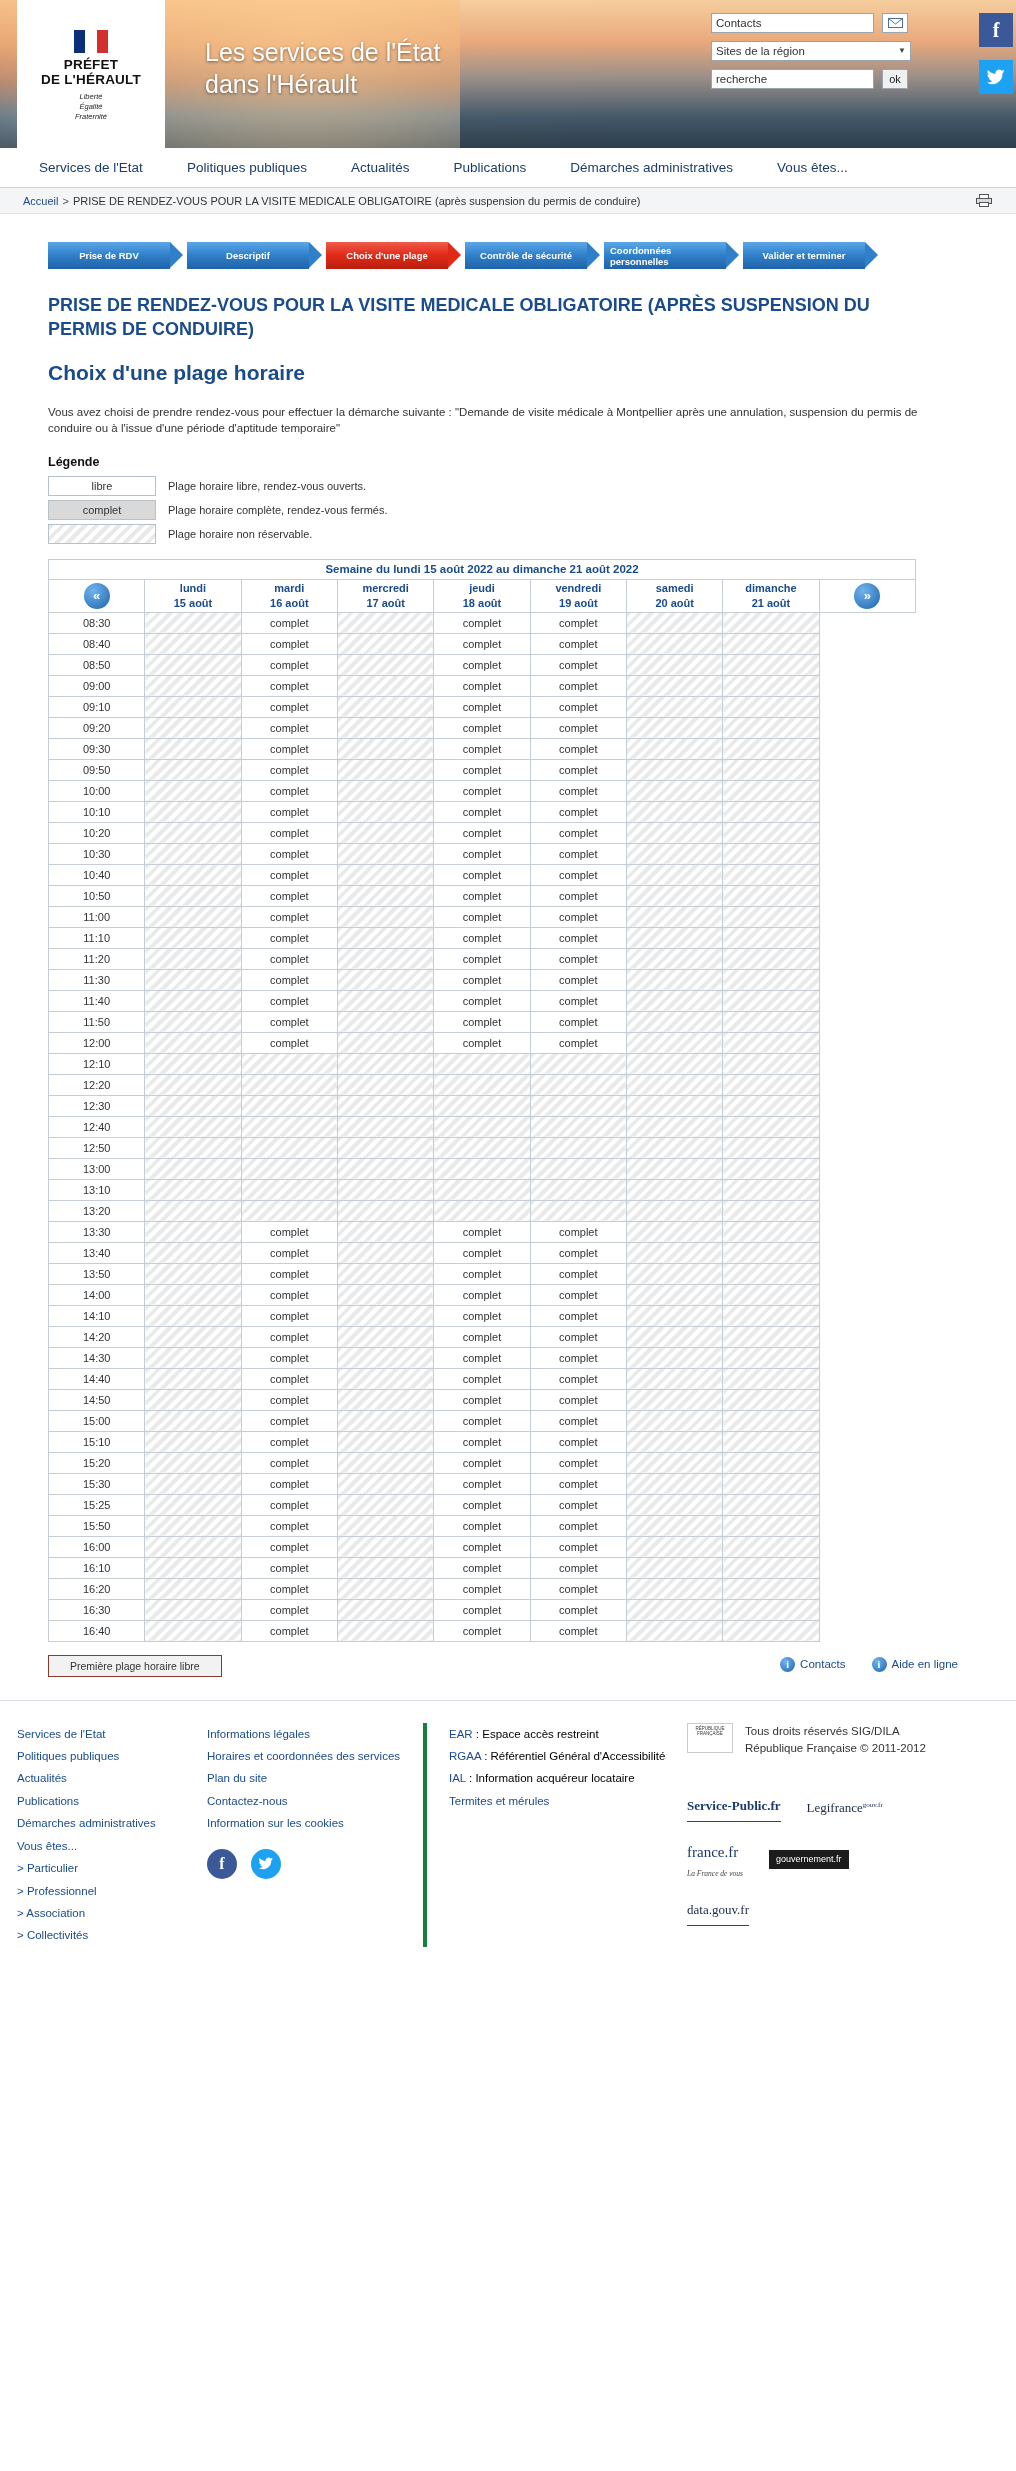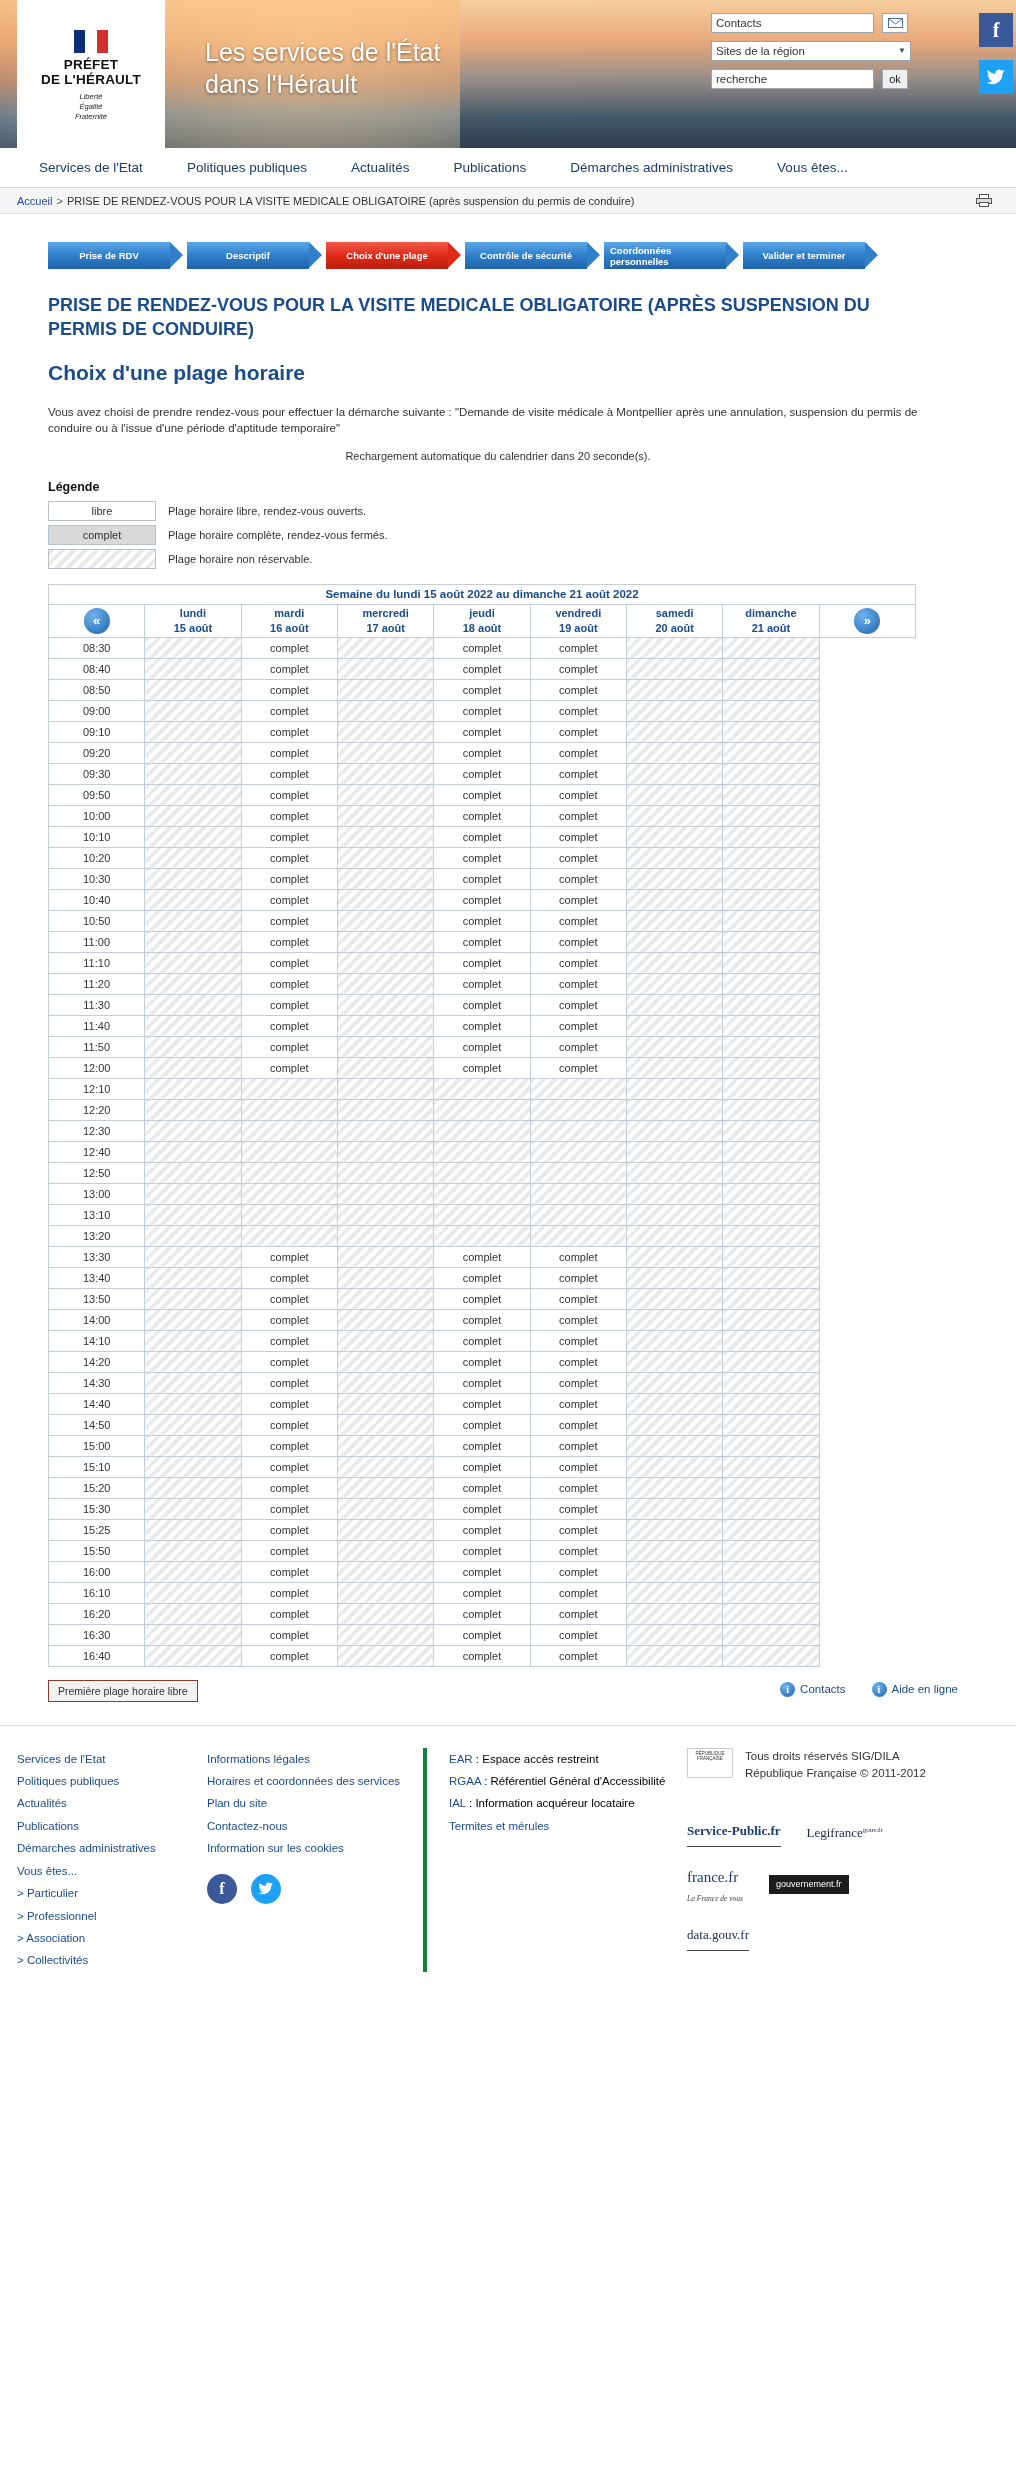--- a/index.html
+++ b/index.html
@@ -102,21 +102,21 @@
   }
   .nav-item {
     font-size: 13.5px; color: #1a3d6d; padding: 0 22px; line-height: 39px;
     white-space: nowrap;
   }
 
   
   .crumb-bar {
     width: 1016px; height: 26px; background: #f3f5f7;
     border-bottom: 1px solid #dde3e8;
-    display: flex; align-items: center; padding-left: 17px;
+    display: flex; align-items: center; padding-left: 23px;
     font-size: 11px; color: #333;
   }
   .crumb-bar .sep { margin: 0 4px; color: #555; }
   .crumb-cur { color: #333; }
   .print-ico {
     position: absolute; right: 24px; width: 16px; height: 13px;
   }
   .crumb-wrap { position: relative; width: 1016px; }
 
   
@@ -204,21 +204,21 @@
     background: repeating-linear-gradient(135deg, #e9e9e9 0 4px, #ffffff 4px 8px);
   }
   td.slot.full { background: #ffffff; color: #333; }
   td.slot.free { background: #ffffff; color: #333; }
   .free-link { color: #1a4b8c; }
 
   .first-free {
     margin-top: 13px;
     display: inline-block; border: 1px solid #8a3a2a;
     background: #f2f2f2; font-size: 10.5px; color: #333;
-    padding: 4px 9px;
+    padding: 4px 21px;
   }
 
   
   .foot-links {
     width: 920px; display: flex; justify-content: flex-end; align-items: center;
     margin-top: -20px; padding-right: 10px;
   }
   .fl-item { display: flex; align-items: center; margin-left: 26px; font-size: 11.5px; }
   .ico-i {
     width: 15px; height: 15px; border-radius: 50%;
@@ -377,21 +377,20 @@
   <div class="arrow a-blue w6">
     <span>Valider et terminer</span>
       <span class="tip"></span>
   </div>
 </div>
 
 <div class="content">
   <h1 class="page-title">PRISE DE RENDEZ-VOUS POUR LA VISITE MEDICALE OBLIGATOIRE (APRÈS SUSPENSION DU PERMIS DE CONDUIRE)</h1>
   <h2 class="sub-title">Choix d'une plage horaire</h2>
   <p class="intro">Vous avez choisi de prendre rendez-vous pour effectuer la démarche suivante : "Demande de visite médicale à Montpellier après une annulation, suspension du permis de conduire ou à l'issue d'une période d'aptitude temporaire"</p>
-  <p class="reload-note">Rechargement automatique du calendrier dans 20   seconde(s).</p>
 
   <h3 class="legend-title">Légende</h3>
 
   <div class="legend-row">
     <div class="legend-box">libre</div>
     <div class="legend-txt">Plage horaire libre, rendez-vous ouverts.</div>
   </div>
   <div class="legend-row">
     <div class="legend-box complet">complet</div>
     <div class="legend-txt">Plage horaire complète, rendez-vous fermés.</div>

